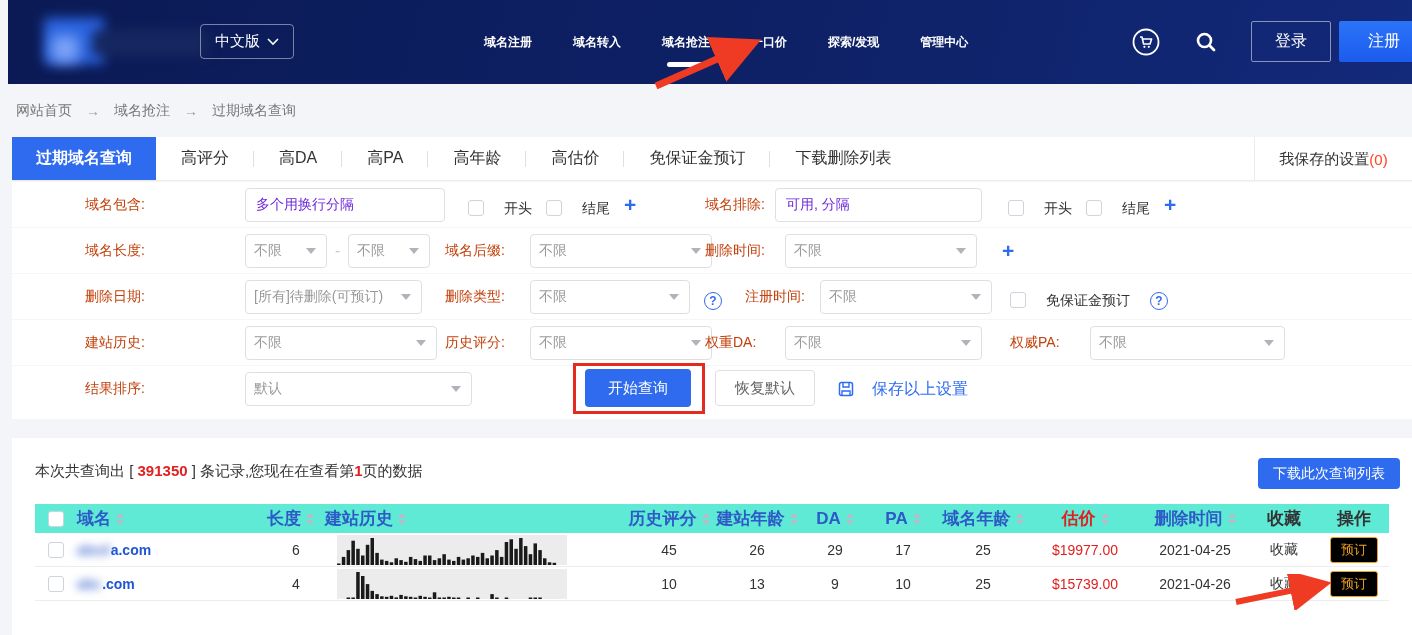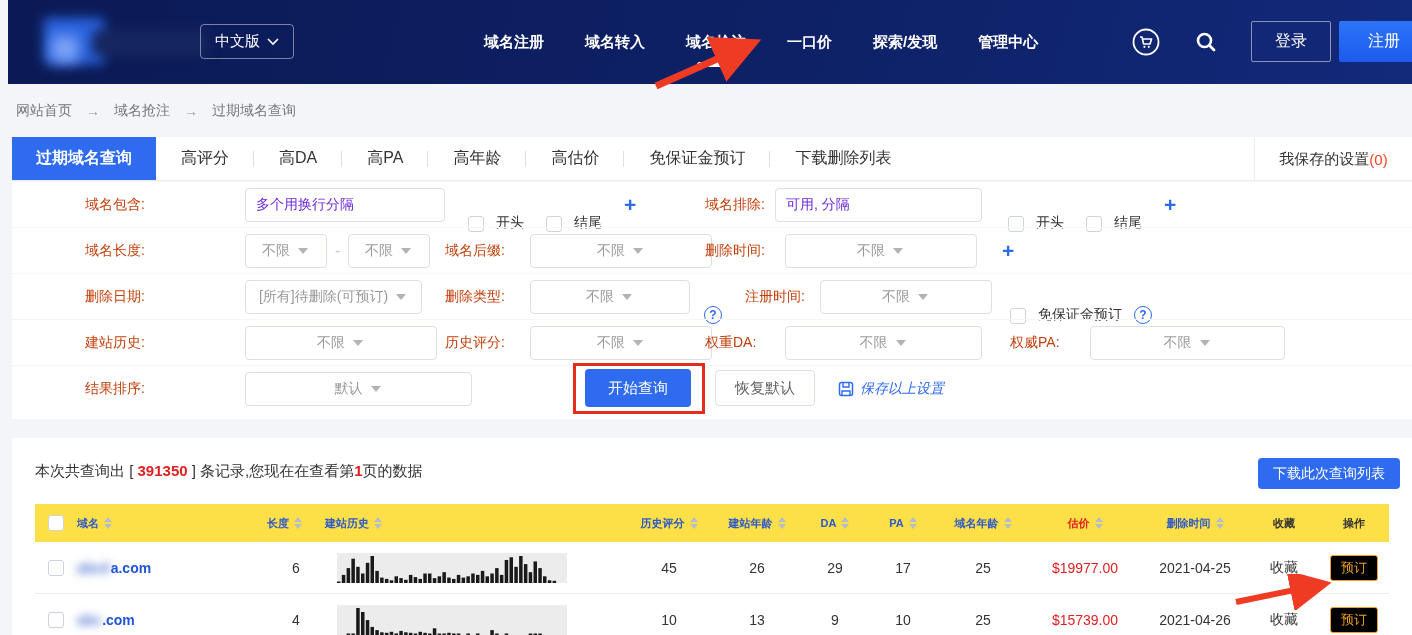--- a/index.html
+++ b/index.html
@@ -9,21 +9,21 @@
   
   .navbar { position:absolute; left:8px; top:0; width:1412px; height:84px;
             background:linear-gradient(105deg,#0b1a55 0%,#0e2166 55%,#13297a 100%); z-index:5; }
   .logo { position:absolute; left:14px; top:14px; width:175px; height:56px; }
   .logo .b1 { position:absolute; left:22px; top:4px; width:60px; height:46px; background:#2e6cf0; filter:blur(6px); border-radius:4px; opacity:.9; }
   .logo .b2 { position:absolute; left:70px; top:16px; width:115px; height:26px; background:#16275f; filter:blur(6px); border-radius:4px; }
   .logo .b3 { position:absolute; left:30px; top:22px; width:26px; height:26px; background:#7ea4f7; filter:blur(7px); }
   .lang-box { position:absolute; left:192px; top:24px; width:94px; height:35px; border:1px solid rgba(255,255,255,.45);
               border-radius:4px; display:flex; align-items:center; justify-content:center; gap:7px; color:#fff; font-size:15px; cursor:pointer; }
   .nav-menu { position:absolute; left:476px; top:0; height:84px; display:flex; align-items:center; gap:41px; }
-  .nav-item { position:relative; color:#fff; font-size:15px; font-weight:600; height:84px; display:flex; align-items:center; cursor:pointer; white-space:nowrap; }
+  .nav-item { position:relative; color:#fff; font-size:12px; font-weight:600; height:84px; display:flex; align-items:center; cursor:pointer; white-space:nowrap; }
   .nav-item.active::after { content:''; position:absolute; bottom:17px; left:50%; transform:translateX(-50%);
               width:38px; height:5px; background:#fff; border-radius:3px; }
   .nav-icon { position:absolute; top:28px; width:28px; height:28px; display:flex; align-items:center; justify-content:center; cursor:pointer; }
   .btn-login { position:absolute; left:1243px; top:21px; width:80px; height:41px; border:1px solid rgba(255,255,255,.5);
                color:#fff; font-size:16px; background:transparent; border-radius:2px; display:flex; align-items:center; justify-content:center; cursor:pointer; }
   .btn-register { position:absolute; left:1331px; top:21px; width:90px; height:41px; background:linear-gradient(180deg,#2b74f8,#1c5bee);
                color:#fff; font-size:16px; border-radius:2px; display:flex; align-items:center; justify-content:center; cursor:pointer; }
 
   
   .breadcrumb { position:absolute; left:16px; top:84px; height:53px; display:flex; align-items:center; gap:14px; font-size:14px; color:#777; }
@@ -37,54 +37,54 @@
   .tab.sep::after { content:''; position:absolute; right:0; top:14px; width:1px; height:16px; background:#e0e0e0; }
   .saved-settings { position:absolute; right:0; top:0; height:44px; width:158px; border-left:1px solid #ececec;
                     display:flex; align-items:center; justify-content:center; font-size:15px; color:#333; cursor:pointer; white-space:nowrap; }
   .saved-settings .cnt { color:#ff4222; }
 
   .frow { position:relative; height:46px; border-top:1px solid #f5f6f7; }
   .frow:first-of-type { border-top:none; }
   .flabel { position:absolute; top:0; height:46px; display:flex; align-items:center; font-size:14px; color:#c2410c; white-space:nowrap; }
   .fld { position:absolute; top:6px; height:34px; border:1px solid #dcdfe6; border-radius:4px; background:#fff;
          display:flex; align-items:center; font-size:14px; color:#999; padding:0 10px; }
-  .fld.select { justify-content:center; cursor:pointer;padding-left:8px; }
+  .fld.select { justify-content:space-between; cursor:pointer;padding-left:8px; }
   .fld .ph { color:#6d28d9; }
   .caret { width:0; height:0; border:5px solid transparent; border-top:6px solid #b0b3ba; margin-top:5px; margin-left:8px; flex:none; }
   .cb { width:16px; height:16px; border:1px solid #cfd4dc; border-radius:3px; background:#fff; display:inline-block; cursor:pointer; flex:none; }
-  .cbwrap { position:absolute; top:4px; height:46px; display:flex; align-items:flex-end; gap:12px; font-size:14px; color:#333; }
+  .cbwrap { position:absolute; top:18px; height:46px; display:flex; align-items:flex-start; gap:20px; font-size:14px; color:#333; }
   .plus { position:absolute; top:0; height:46px; display:flex; align-items:center; color:#2f6bef; font-size:21px; font-weight:700; cursor:pointer; }
   .help { width:18px; height:18px; border:1.5px solid #2f6bef; border-radius:50%; color:#2f6bef; font-size:12px; font-weight:700;
           display:inline-flex; align-items:center; justify-content:center; cursor:pointer; flex:none; }
   .dash { position:absolute; top:0; height:46px; display:flex; align-items:center; color:#ccc; }
 
   .btn-query { position:absolute; left:573px; top:3px; width:106px; height:38px; background:#2f6bef; color:#fff; font-size:15px;
                border-radius:4px; display:flex; align-items:center; justify-content:center; cursor:pointer; }
   .btn-reset { position:absolute; left:703px; top:4px; width:100px; height:36px; background:#fff; border:1px solid #dcdfe6; color:#666;
                font-size:15px; border-radius:4px; display:flex; align-items:center; justify-content:center; cursor:pointer; }
-  .link-save { position:absolute; left:826px; top:0; height:46px; display:flex; align-items:center; gap:6px; color:#2f6bef; font-size:14px; cursor:pointer;font-style:italic; }
+  .link-save { position:absolute; left:826px; top:0; height:46px; display:flex; align-items:center; gap:18px; color:#2f6bef; font-size:16px; cursor:pointer; }
 
   
   .panel2 { position:absolute; left:12px; top:438px; width:1400px; height:240px; background:#fff; }
   .summary { position:absolute; left:23px; top:24px; font-size:15px; color:#333; }
   .summary .red { color:#e02020; font-weight:700; }
   .btn-download { position:absolute; left:1246px; top:20px; width:142px; height:31px; background:#2f6bef; color:#fff; font-size:14px;
                   border-radius:4px; display:flex; align-items:center; justify-content:center; cursor:pointer; }
 
   .dtable { position:absolute; left:23px; top:66px; width:1354px; }
   .trow { display:grid; grid-template-columns:42px 190px 58px 300px 88px 88px 68px 68px 92px 112px 108px 70px 70px; align-items:center; }
-  .thead { background:#fde047; height:38px; font-size:11px; font-weight:700; color:#2e59c7; }
+  .thead { background:#5eead4; height:29px; font-size:17px; font-weight:700; color:#2e59c7; }
   .thead .cell, .tbody .cell { display:flex; align-items:center; }
   .c-center { justify-content:center; }
   .thead .plain { color:#333; font-weight:700; }
   .thead .price { color:#e02020; }
   .sort { display:inline-flex; flex-direction:column; margin-left:5px; }
   .sort .up { width:0; height:0; border:4px solid transparent; border-bottom:5px solid #b6bcc8; margin-bottom:2px; }
   .sort .dn { width:0; height:0; border:4px solid transparent; border-top:5px solid #b6bcc8; }
-  .tbody .trow { height:52px; border-bottom:1px solid #ededed; font-size:14px; color:#333; }
+  .tbody .trow { height:34px; border-bottom:1px solid #ededed; font-size:14px; color:#333; }
   .domain { color:#2056d6; font-weight:600; cursor:pointer; display:flex; align-items:center; }
   .masked { filter:blur(4px); color:#4a6fd0; margin-right:1px; }
   .hist { width:230px; height:30px; background:#ececec; margin-left:12px; }
   .price-val { color:#e02020; }
   .fav { color:#333; cursor:pointer; }
   .btn-book { width:48px; height:26px; border:1px solid #f0a125; color:#f0a125; background:#000000; border-radius:3px;
               font-size:13px; display:flex; align-items:center; justify-content:center; cursor:pointer; }
 
   
   .anno-box { position:absolute; left:585px; top:501px; width:130px; height:50px; border:3px solid #e42b1e; z-index:9; pointer-events:none; }

